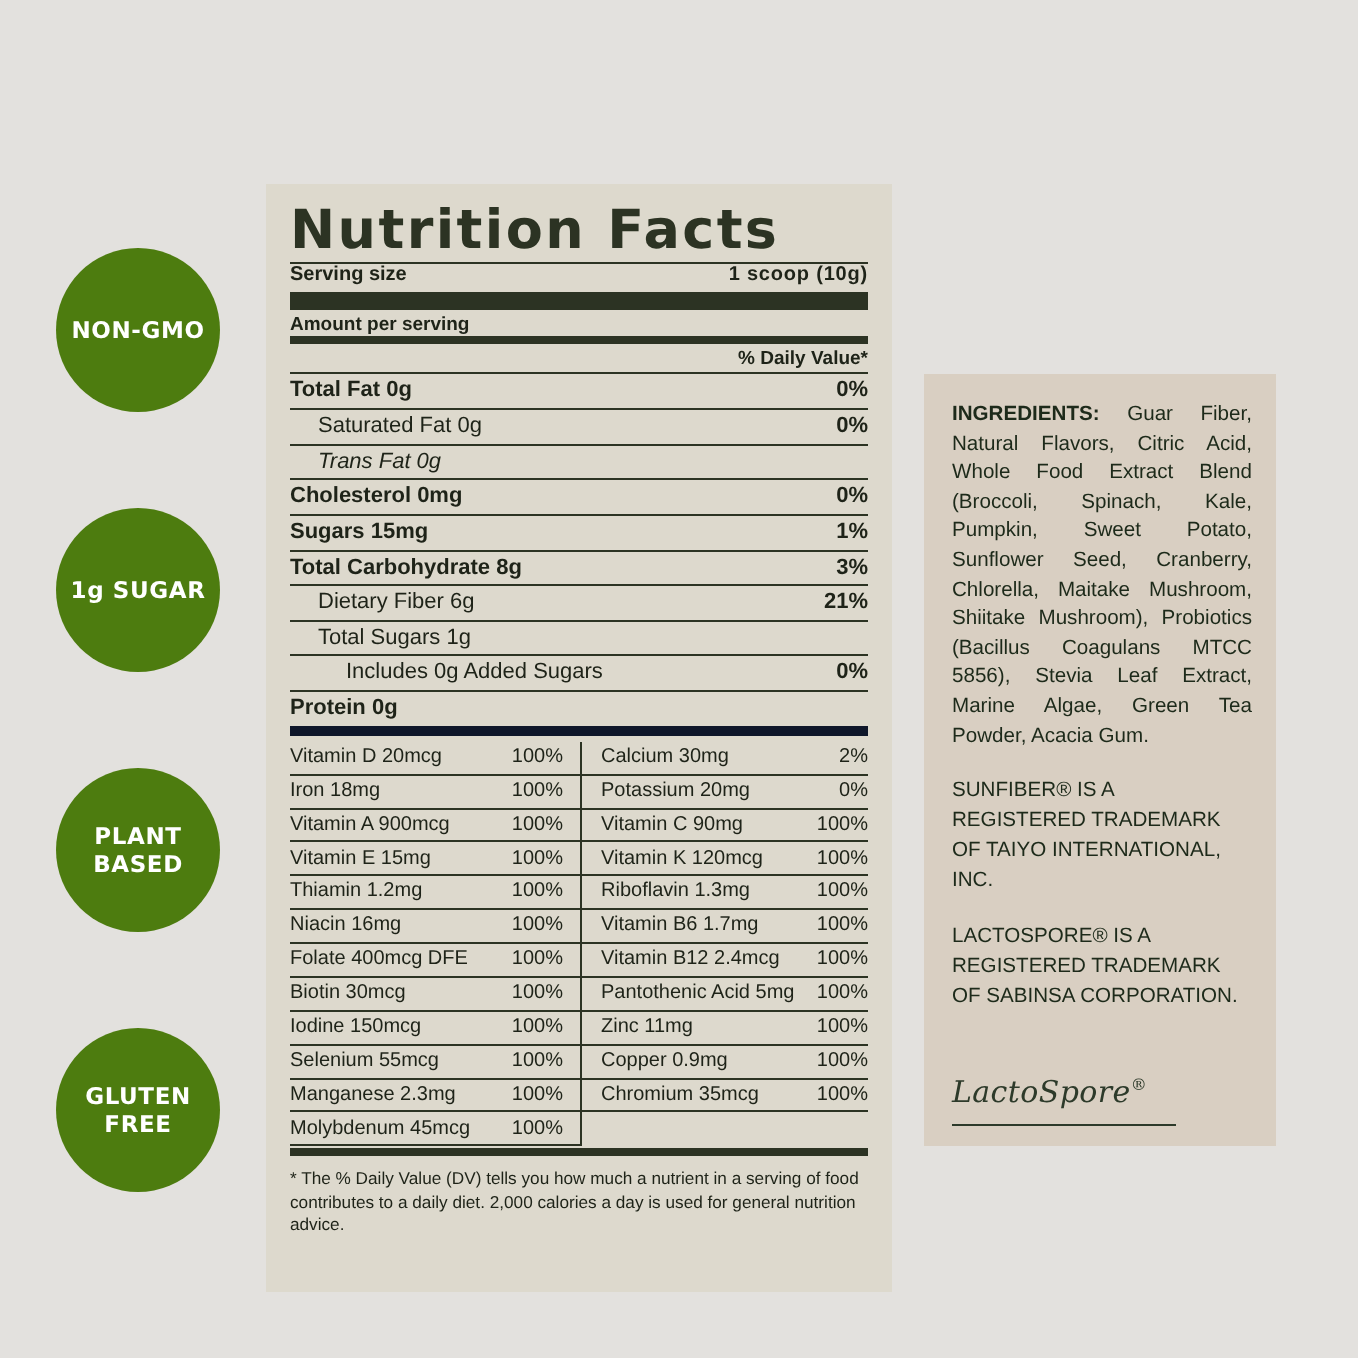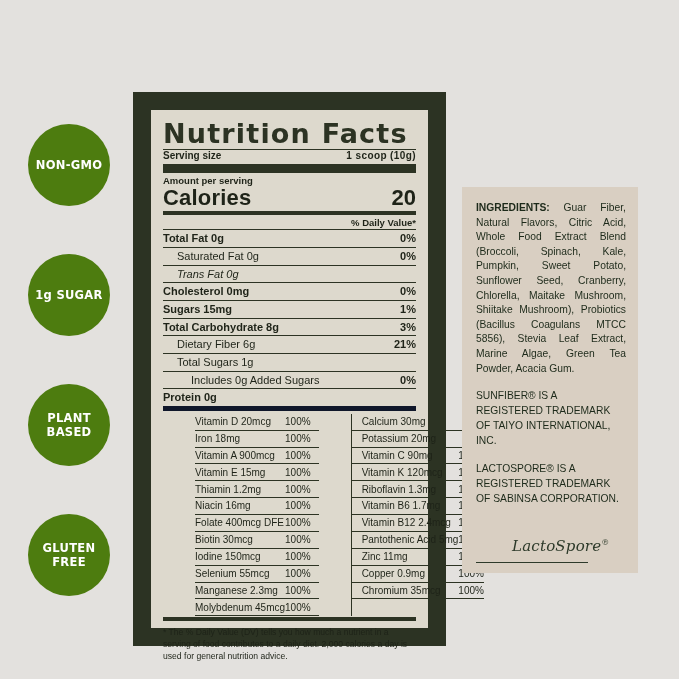--- a/index.html
+++ b/index.html
@@ -47,21 +47,21 @@
   .badge span { display: block; }
 
   
   .nf-outer {
     position: absolute;
     left: 133px;
     top: 92px;
     width: 313px;
     height: 554px;
     background: #2c3323;
-    padding: 18px;
+    padding: 0;
     box-sizing: border-box;
   }
   .nf-panel {
     width: 100%;
     height: 100%;
     background: #ddd9cd;
     box-sizing: border-box;
     padding: 10px 12px 8px 12px;
     font-family: "Liberation Sans", sans-serif;
     color: #1e2318;
@@ -144,21 +144,20 @@
     column-gap: 0px;
     padding-top: 3px;
   }
   .vit-cell {
     display: flex;
     justify-content: space-between;
     font-size: 10px;
     padding: 2.2px 0;
     border-bottom: 1px solid #2c3323;
     line-height: 1.15;
-    margin-left: 32px;
   }
   .vit-cell.left  { padding-right: 8px; }
   .vit-cell.right { padding-left: 10px; border-left: 1px solid #2c3323; }
   .vit-cell.empty { border-bottom: none; }
   .vit-cell .vname { white-space: nowrap; }
   .vit-cell .vdv { white-space: nowrap; }
   .vit-grid-wrap { border-bottom: 4px solid #2c3323; padding-bottom: 1px; }
 
   .footnote {
     font-size: 8.6px;
@@ -187,21 +186,20 @@
   .ing-para { margin-top: 13px; line-height: 1.45; }
   .lacto {
     position: absolute;
     left: 14px;
     bottom: 16px;
     font-family: "DejaVu Serif", serif;
     font-size: 15px;
     font-style: italic;
     color: #2d3a2a;
     letter-spacing: 0.2px;
-    margin-left: 36px;
   }
   .lacto .reg { font-size: 8px; vertical-align: super; font-style: normal; }
   .lacto-underline {
     position: absolute;
     left: 14px;
     bottom: 10px;
     width: 112px;
     height: 1.5px;
     background: #2d3a2a;
   }
@@ -239,24 +237,20 @@
   <div class="nf-outer">
     <div class="nf-panel">
       <div class="nf-title">Nutrition Facts</div>
       <div class="rule-thin"></div>
       <div class="serving-size-row">
         <div>Serving size</div>
         <div class="serving-size-amt">1 scoop  (10g)</div>
       </div>
       <div class="rule-thick"></div>
       <div class="amount-per">Amount per serving</div>
-      <div class="calories-row">
-        <div class="calories-label">Calories</div>
-        <div class="calories-value">20</div>
-      </div>
       <div class="rule-med"></div>
       <div class="dv-header">% Daily Value*</div>
       <div class="rule-thin"></div>
 
       <div>
         <div class="nut-row">
           <div class="name bold">Total Fat 0g</div>
           <div class="dv">0%</div>
         </div>
         <div class="nut-row">

